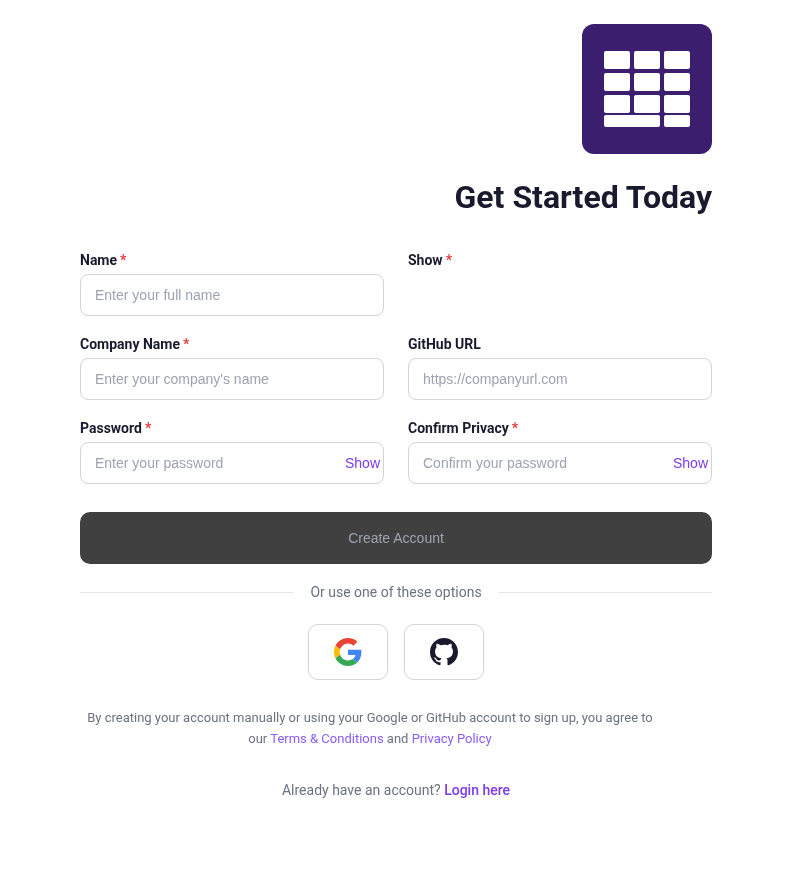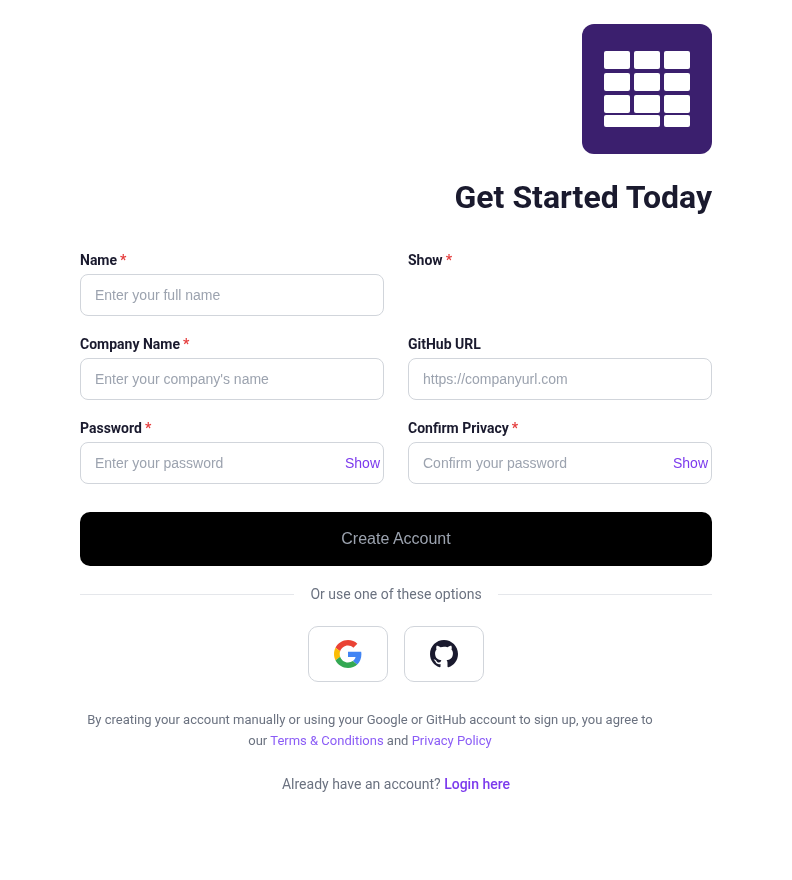--- a/index.html
+++ b/index.html
@@ -113,24 +113,24 @@
       border: none;
       cursor: pointer;
       color: #7c3aed;
       font-size: 14px;
       font-weight: 500;
     }
 
     .create-account-btn {
       width: 100%;
       padding: 18px;
-      background: #000000;
+      background: #404040;
       border: none;
       border-radius: 10px;
-      font-size: 16px;
+      font-size: 14px;
       font-weight: 500;
       color: #9ca3af;
       cursor: pointer;
       margin-top: 8px;
       transition: background 0.2s;
     }
 
     .divider-section {
       width: 100%;
       display: flex;
@@ -182,21 +182,21 @@
     .terms-link {
       color: #8b5cf6;
       text-decoration: none;
       cursor: pointer;
     }
 
     .login-text {
       font-size: 14px;
       color: #6b7280;
       text-align: center;
-      margin-top: 4px;
+      margin-top: 12px;
     }
 
     .login-link {
       color: #7c3aed;
       text-decoration: none;
       cursor: pointer;
       font-weight: 500;
     }
   </style>
 </head>

